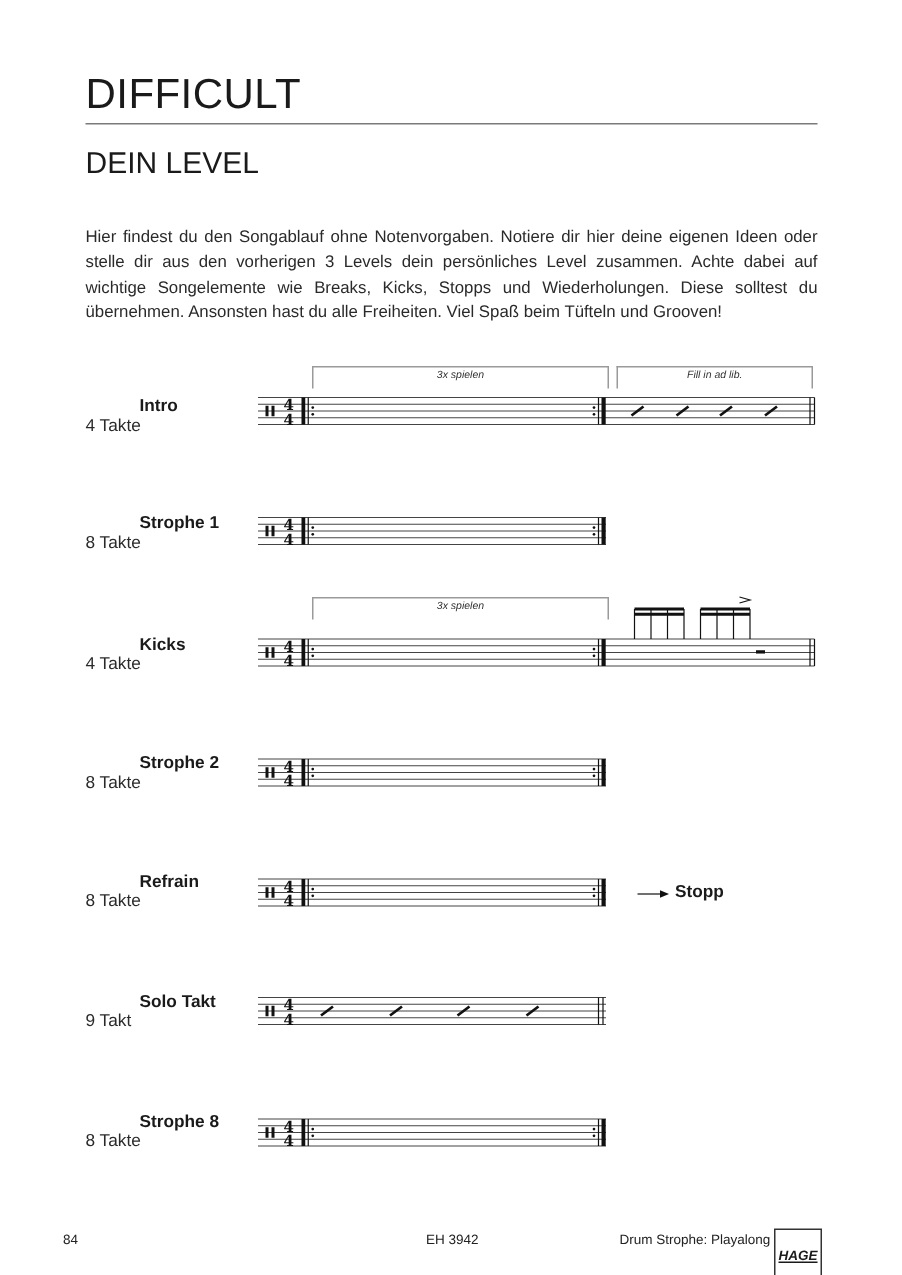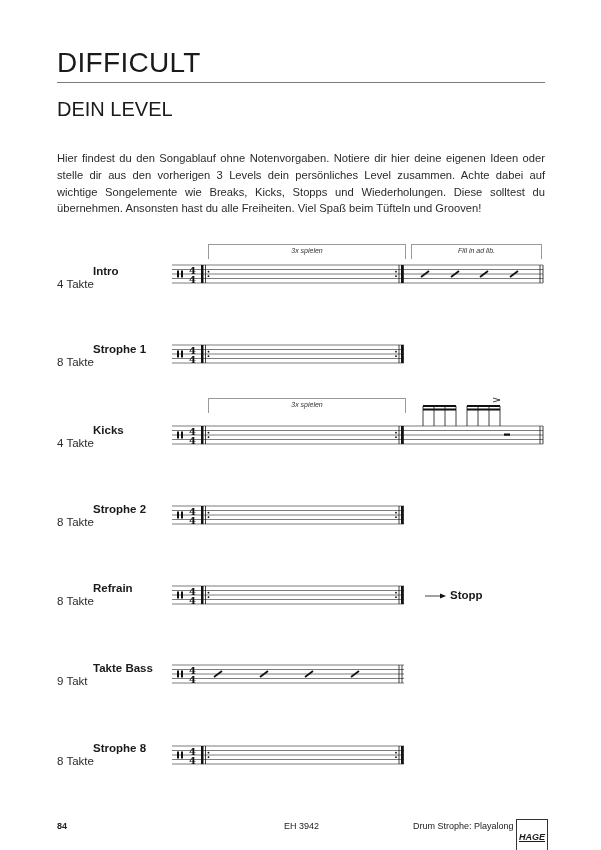--- a/index.html
+++ b/index.html
@@ -43,21 +43,21 @@
 </div>
 <div class="abs" style="left:57px; top:503px;">
   <div class="sec-title">Strophe 2</div>
   <div class="sec-sub">8 Takte</div>
 </div>
 <div class="abs" style="left:57px; top:582px;">
   <div class="sec-title">Refrain</div>
   <div class="sec-sub">8 Takte</div>
 </div>
 <div class="abs" style="left:57px; top:662px;">
-  <div class="sec-title">Takte Bass</div>
+  <div class="sec-title">Solo Takt</div>
   <div class="sec-sub">9 Takt</div>
 </div>
 <div class="abs" style="left:57px; top:742px;">
   <div class="sec-title">Strophe 8</div>
   <div class="sec-sub">8 Takte</div>
 </div>
 
 <div class="abs bracket" style="left:208px; top:244px; width:196px;">
   <div class="bracket-label">3x spielen</div>
 </div>
@@ -188,16 +188,16 @@
   <g transform="translate(0,746)">
     <use href="#lines-short"></use>
     <use href="#head"></use>
     <use href="#start-repeat"></use>
     <use href="#end-repeat"></use>
   </g>
 </svg>
 
 <div class="abs stopp" style="left:450px; top:589px;">Stopp</div>
 
-<div class="abs footer" style="left:57px; top:821px; font-weight:bold;">84</div>
+<div class="abs footer" style="left:42px; top:821px; font-weight:normal;">84</div>
 <div class="abs footer" style="left:284px; top:821px;">EH 3942</div>
 <div class="abs footer" style="left:413px; top:821px;">Drum Strophe: Playalong</div>
 <div class="abs hage" style="left:516px; top:819px;">HAGE</div>
 
 </body></html>

